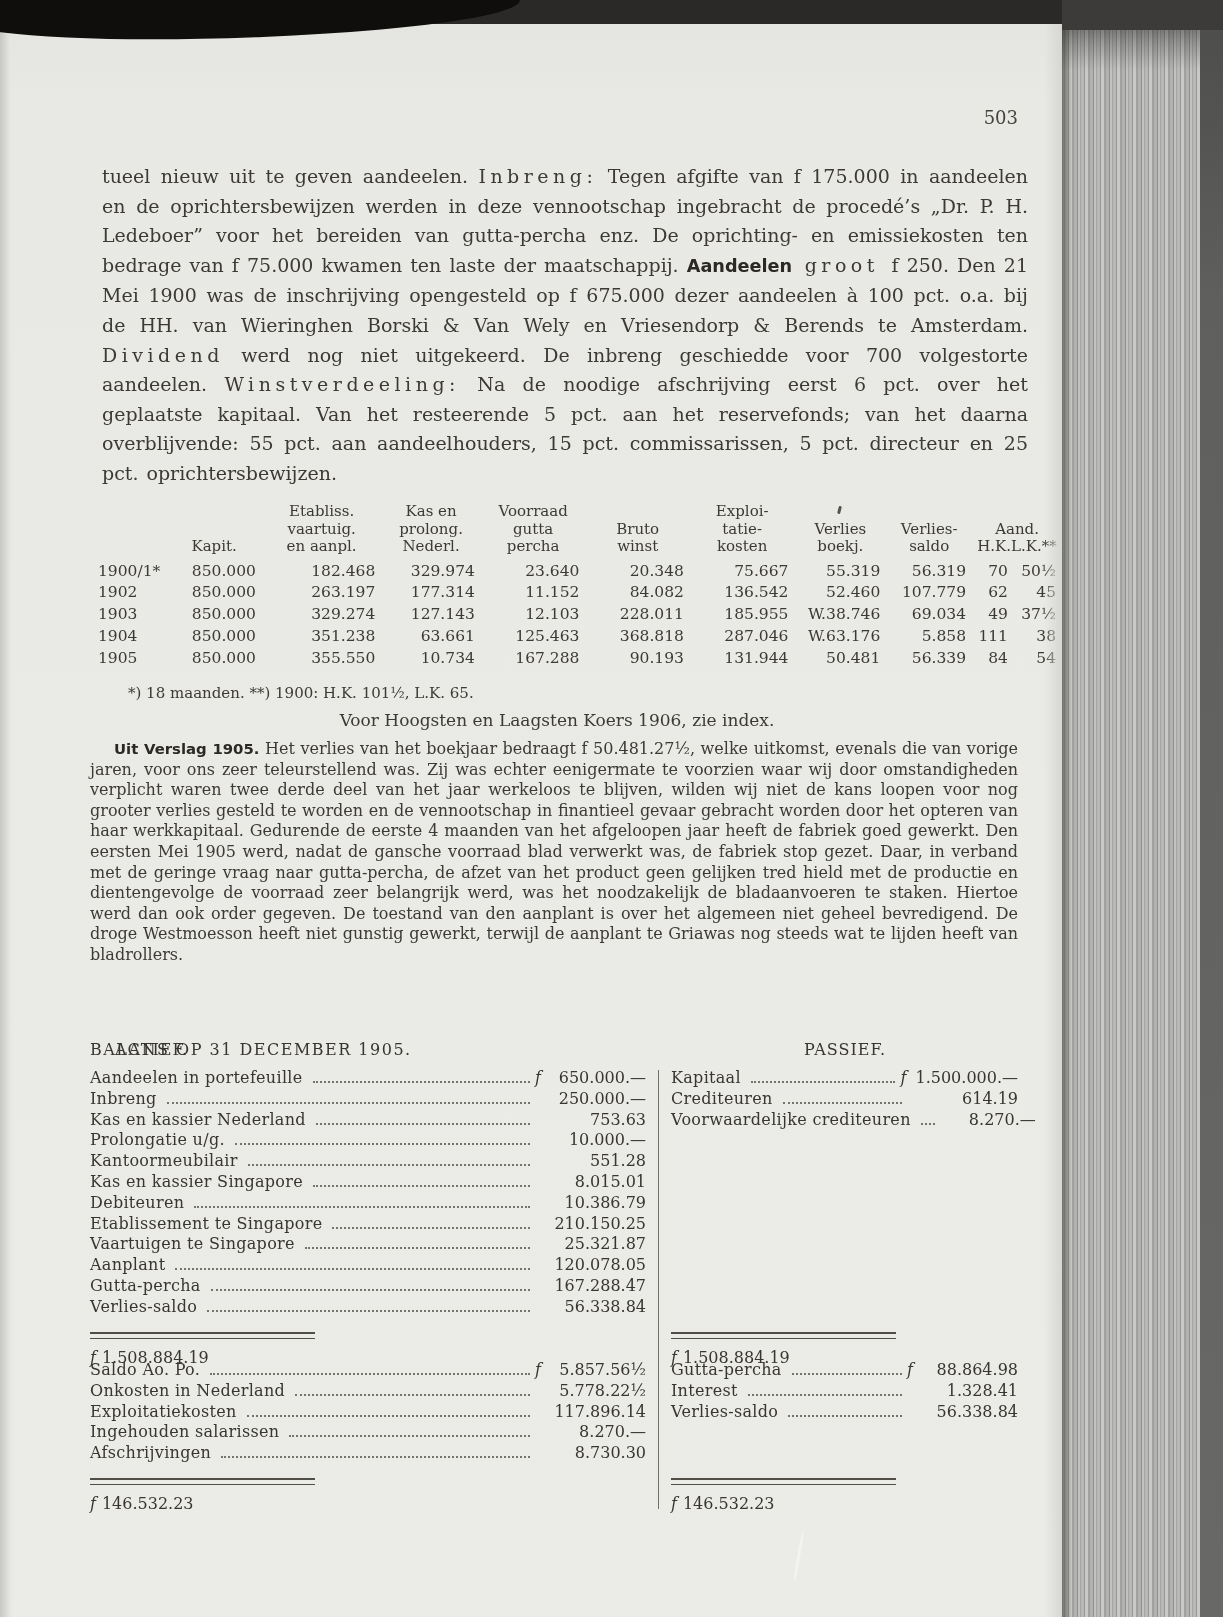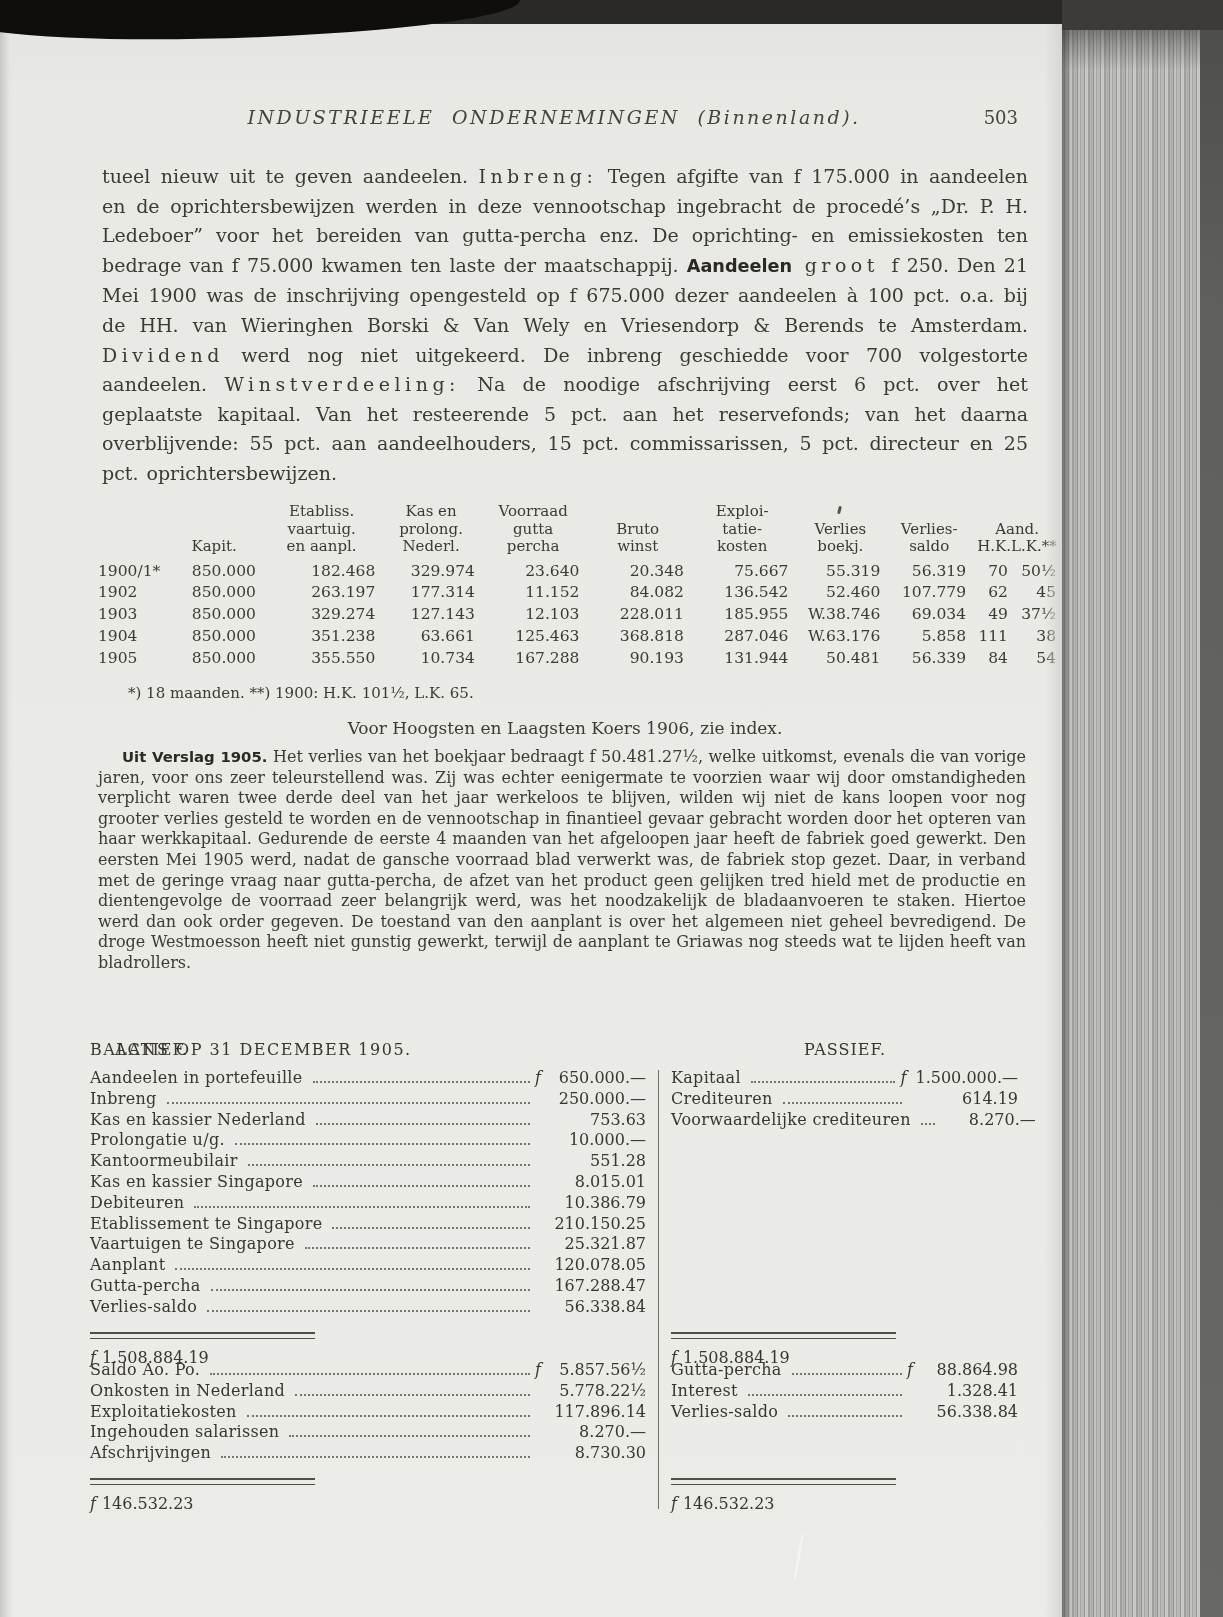--- a/index.html
+++ b/index.html
@@ -47,25 +47,25 @@
         font-size:15.5px;color:#3c3a32;}
   .fin-table th{vertical-align:bottom;white-space:pre-line;font-weight:normal;
         font-size:15px;line-height:17.5px;text-align:center;padding:0 0 5px 0;}
   .fin-table td{text-align:right;line-height:21.8px;padding:0 6px 0 0;white-space:nowrap;}
   .fin-table td.yr{text-align:left;padding-left:6px;}
   .c-year{width:66px}.c-kap{width:96px}.c-eta{width:120px}.c-ned{width:100px}
   .c-per{width:105px}.c-win{width:105px}.c-kos{width:105px}.c-boe{width:92px}
   .c-sal{width:86px}.c-hk{width:42px}.c-lk{width:48px}
 
   .footnote{position:absolute;left:128px;top:684px;margin:0;font-size:15px;color:#3c3a32;}
-  .index-note{position:absolute;left:90px;top:706px;width:926px;margin:12px;
+  .index-note{position:absolute;left:90px;top:706px;width:926px;margin:4px;
         text-align:center;font-size:17px;color:#3c3a32;}
 
   
-  .verslag{position:absolute;left:90px;top:739px;width:928px;margin:8px;
+  .verslag{position:absolute;left:90px;top:739px;width:928px;margin:0;
         font-size:16px;line-height:20.6px;text-align:justify;text-indent:24px;color:#3c3a32;}
 
   
   .sheet{position:absolute;left:90px;width:928px;font-size:16px;color:#38362e;}
   .sheet.balans{top:1040px;}
   .sheet.winst{top:1356px;}
   .sheet-head{position:relative;height:24px;letter-spacing:1px;}
   .head-left{position:absolute;left:25px;}
   .head-mid{position:absolute;left:0;right:0;text-align:left;letter-spacing:1.5px;}
   .head-right{position:absolute;left:582px;width:346px;text-align:center;}
@@ -96,21 +96,20 @@
 <body>
 
 <div class="scene">
 
   <div class="edge-bg"></div>
   <div class="edge-stack"></div>
 
   <div class="page">
 
     <div class="running-head">
-      <span class="head-title">INDUSTRIEELE ONDERNEMINGEN (Binnenland).</span>
       <span class="page-num">503</span>
     </div>
 
     <p class="intro"><span>tueel nieuw uit te geven aandeelen. </span><span class="sperr">Inbreng:</span><span> Tegen afgifte van f 175.000 in aandeelen en de oprichtersbewijzen werden in deze vennootschap ingebracht de procedé’s „Dr. P. H. Ledeboer” voor het bereiden van gutta-percha enz. De oprichting- en emissiekosten ten bedrage van f 75.000 kwamen ten laste der maatschappij. </span><span class="bold-sans">Aandeelen</span><span class="sperr"> groot </span><span>f 250. Den 21 Mei 1900 was de inschrijving opengesteld op f 675.000 dezer aandeelen à 100 pct. o.a. bij de HH. van Wieringhen Borski &amp; Van Wely en Vriesendorp &amp; Berends te Amsterdam. </span><span class="sperr">Dividend</span><span> werd nog niet uitgekeerd. De inbreng geschiedde voor 700 volgestorte aandeelen. </span><span class="sperr">Winstverdeeling:</span><span> Na de noodige afschrijving eerst 6 pct. over het geplaatste kapitaal. Van het resteerende 5 pct. aan het reservefonds; van het daarna overblijvende: 55 pct. aan aandeelhouders, 15 pct. commissarissen, 5 pct. directeur en 25 pct. oprichtersbewijzen.</span></p>
 
     <table class="fin-table">
       <colgroup>
         <col class="c-year">
           <col class="c-kap">
           <col class="c-eta">

